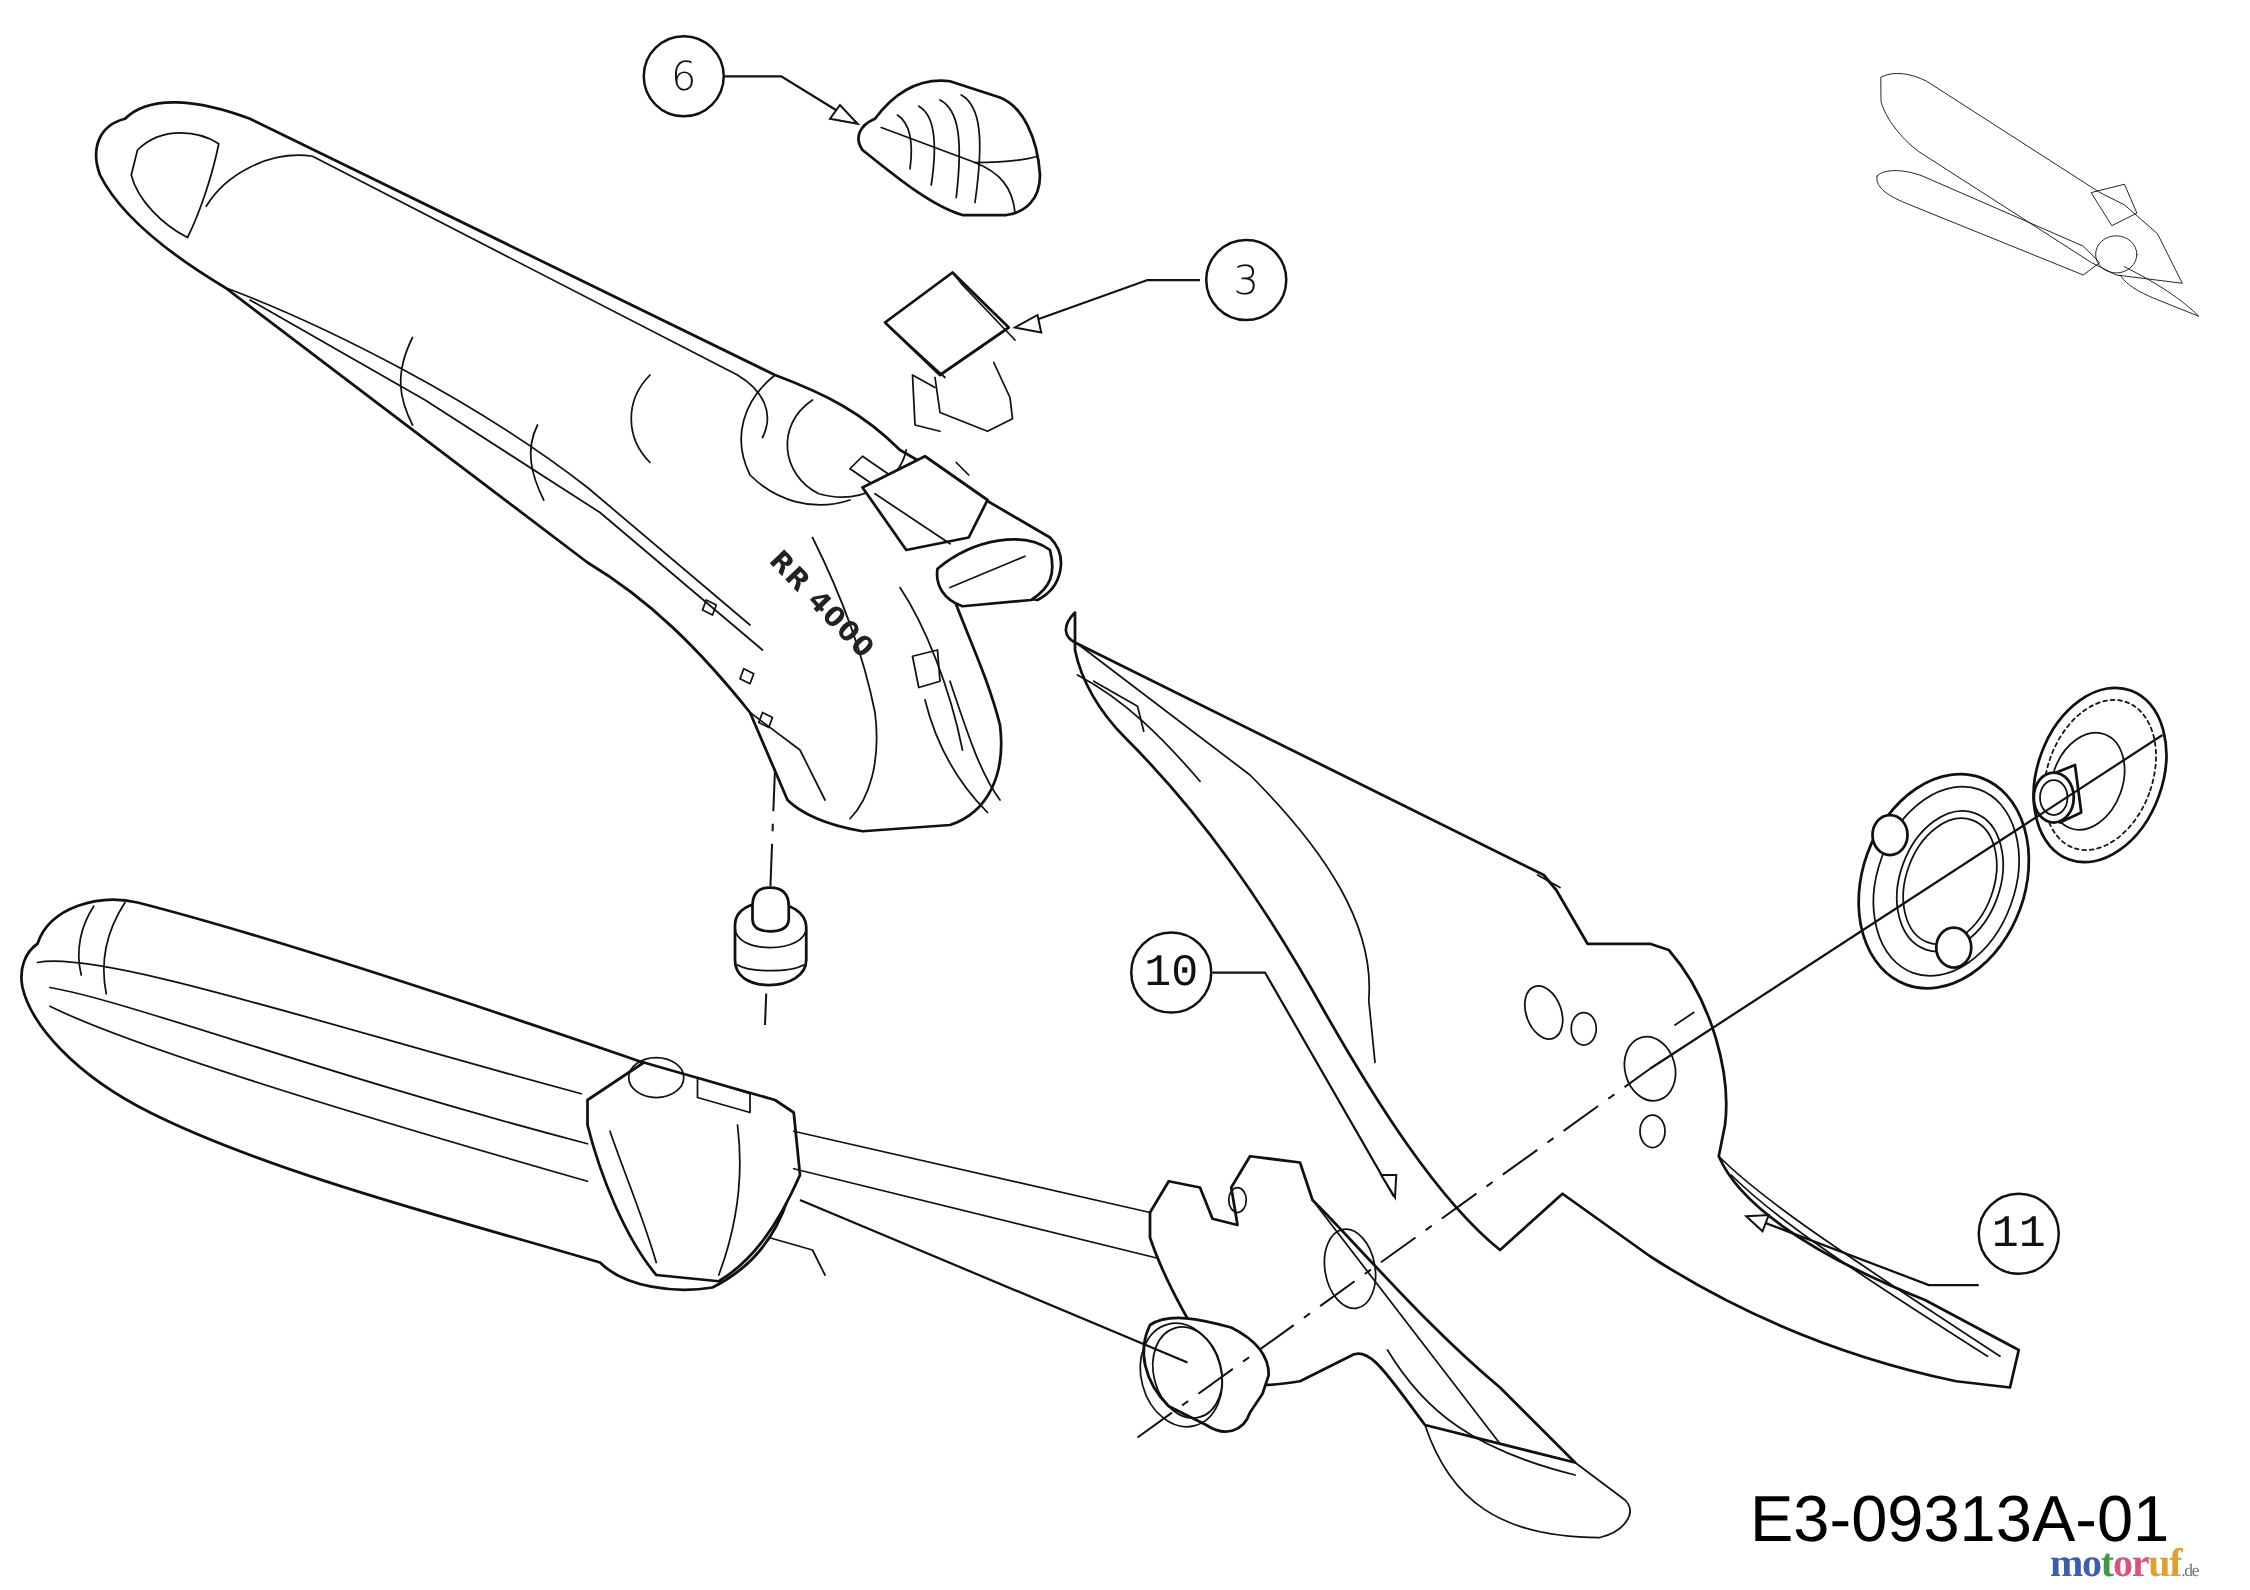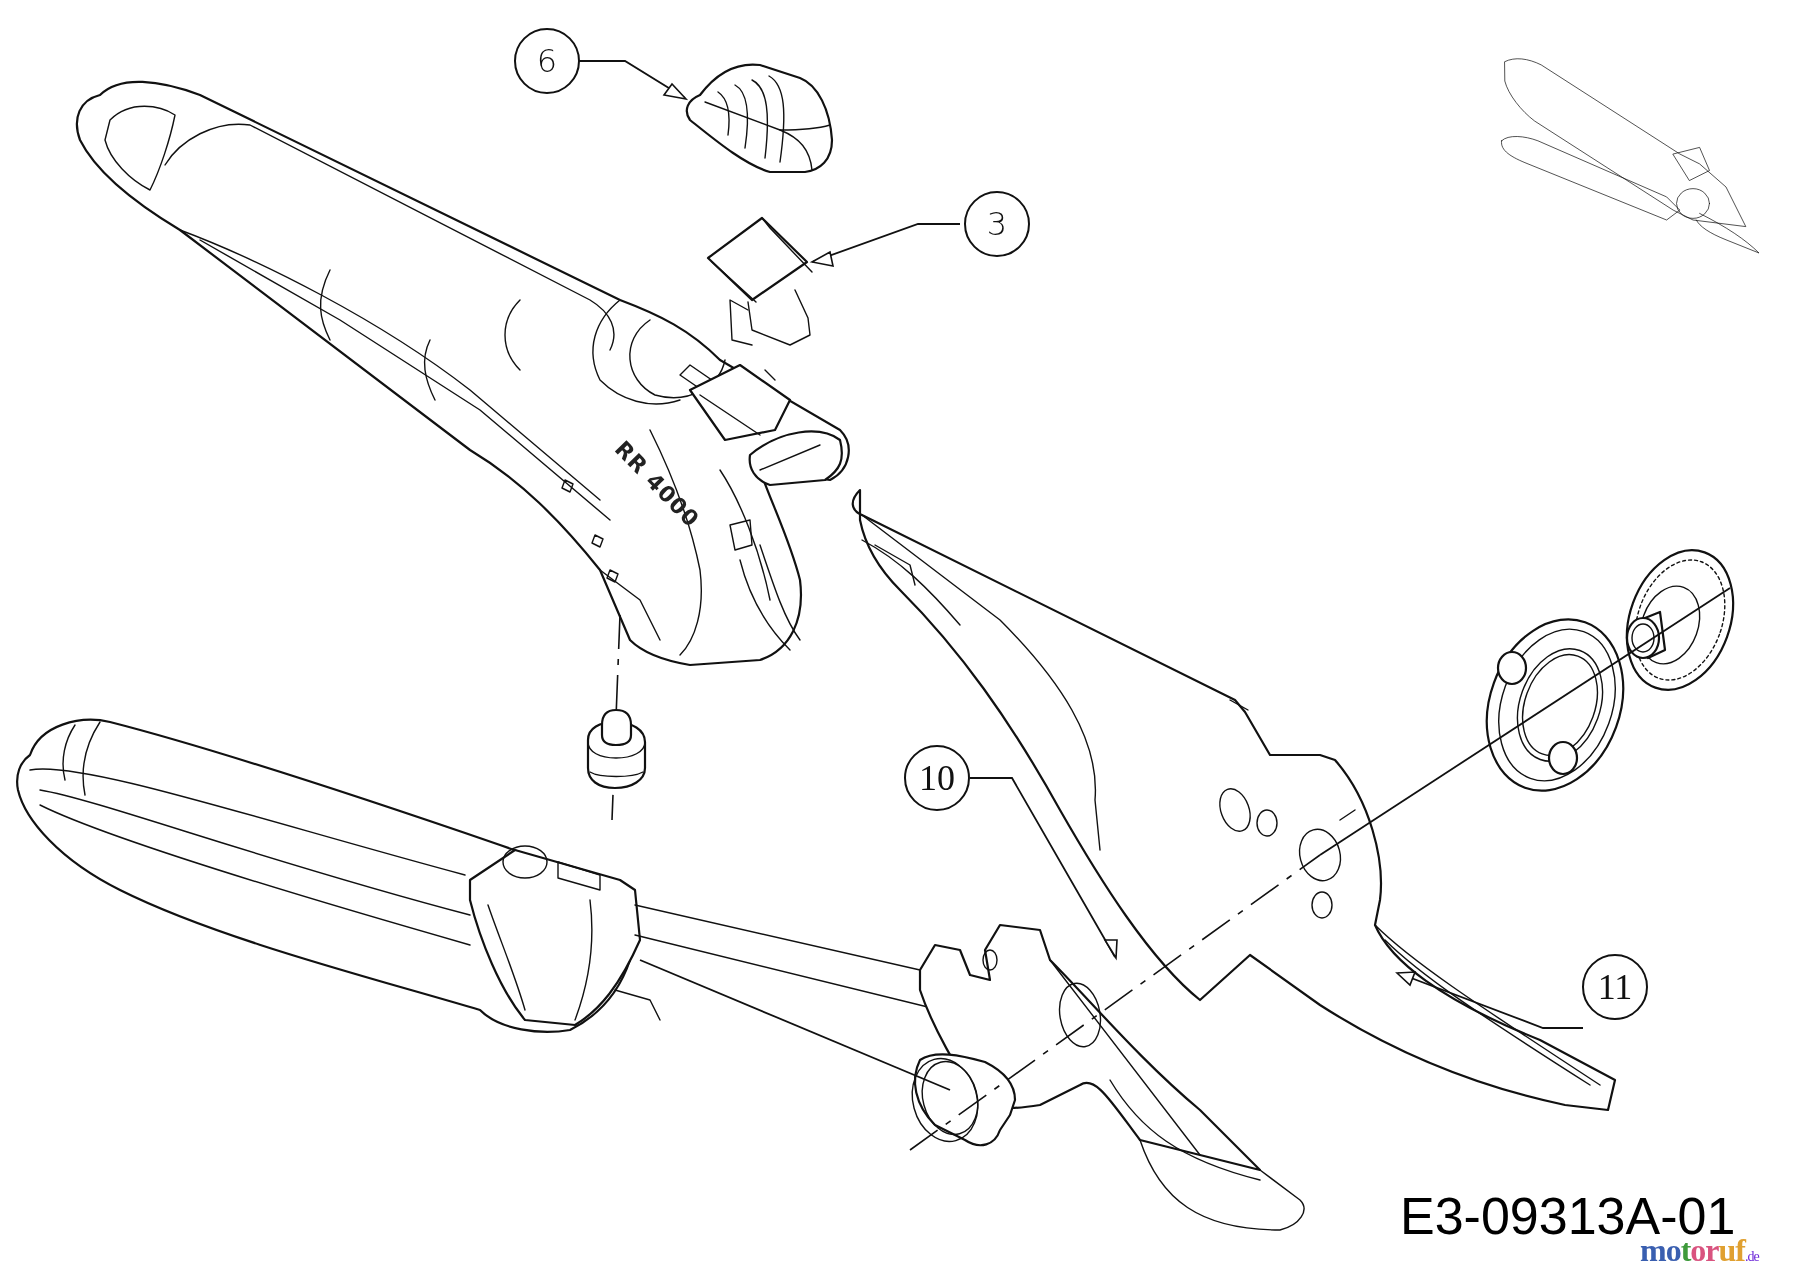--- a/index.html
+++ b/index.html
@@ -8,37 +8,37 @@
     svg.art { position: absolute; left: 0; top: 0; }
     .ln { fill: none; stroke: #111; stroke-width: 2.2; stroke-linejoin: round; stroke-linecap: round; }
     .lnt { fill: none; stroke: #111; stroke-width: 1.4; stroke-linejoin: round; stroke-linecap: round; }
     .fillw { fill: #fff; stroke: #111; stroke-width: 2.2; stroke-linejoin: round; }
     .dash { fill: none; stroke: #111; stroke-width: 1.6; stroke-dasharray: 34 10 6 10; }
     .leader { fill: none; stroke: #111; stroke-width: 1.8; }
     .arrowhead { fill: #fff; stroke: #111; stroke-width: 1.6; }
     .callout {
       position: absolute; width: 66px; height: 66px; border: 2px solid #111; border-radius: 50%;
       background: #fff; display: flex; align-items: center; justify-content: center;
-      font-family: Liberation Serif, serif; font-size: 36px; color: #111; box-sizing: border-box;
+      font-family: Liberation Mono, monospace; font-size: 36px; color: #111; box-sizing: border-box;
     }
     .callout.sans { font-family: "DejaVu Sans", sans-serif; font-weight: 300; font-size: 32px; }
     .model-label {
       position: absolute; left: 628px; top: 436px; transform: rotate(46deg); transform-origin: left top;
       font-family: "DejaVu Sans", sans-serif; font-weight: bold; font-size: 22px; color: #222; letter-spacing: 1px;
     }
     .ref-code {
       position: absolute; left: 1400px; top: 1186px; font-family: "Liberation Sans", sans-serif;
       font-size: 52px; color: #000; letter-spacing: 0px;
     }
     .watermark {
       position: absolute; left: 1640px; top: 1232px; font-family: "Liberation Serif", serif;
       font-weight: bold; font-size: 32px; letter-spacing: -1px;
     }
     .watermark span { display: inline-block; }
-    .watermark .tld { font-weight: normal; font-size: 14px; color: #6d28d9; }
+    .watermark .tld { font-weight: normal; font-size: 14px; color: #737373; }
   </style>
 </head>
 <body>
 
 <div id="stage">
 
   <svg class="art" width="1800" height="1272" viewBox="0 0 1800 1272">
 
     <g>
       <path class="ln" d="M100 95 C 120 75, 160 80, 200 95 L 620 300 C 660 315, 690 330, 720 360 L 840 430 C 855 445, 850 470, 830 480 L 760 470 C 770 500, 790 540, 800 580 C 805 620, 790 650, 760 660 L 690 665 C 660 660, 640 650, 630 640 L 600 570 C 560 520, 520 480, 470 450 L 180 230 C 130 200, 95 170, 80 140 C 72 118, 80 100, 100 95 Z"></path>

